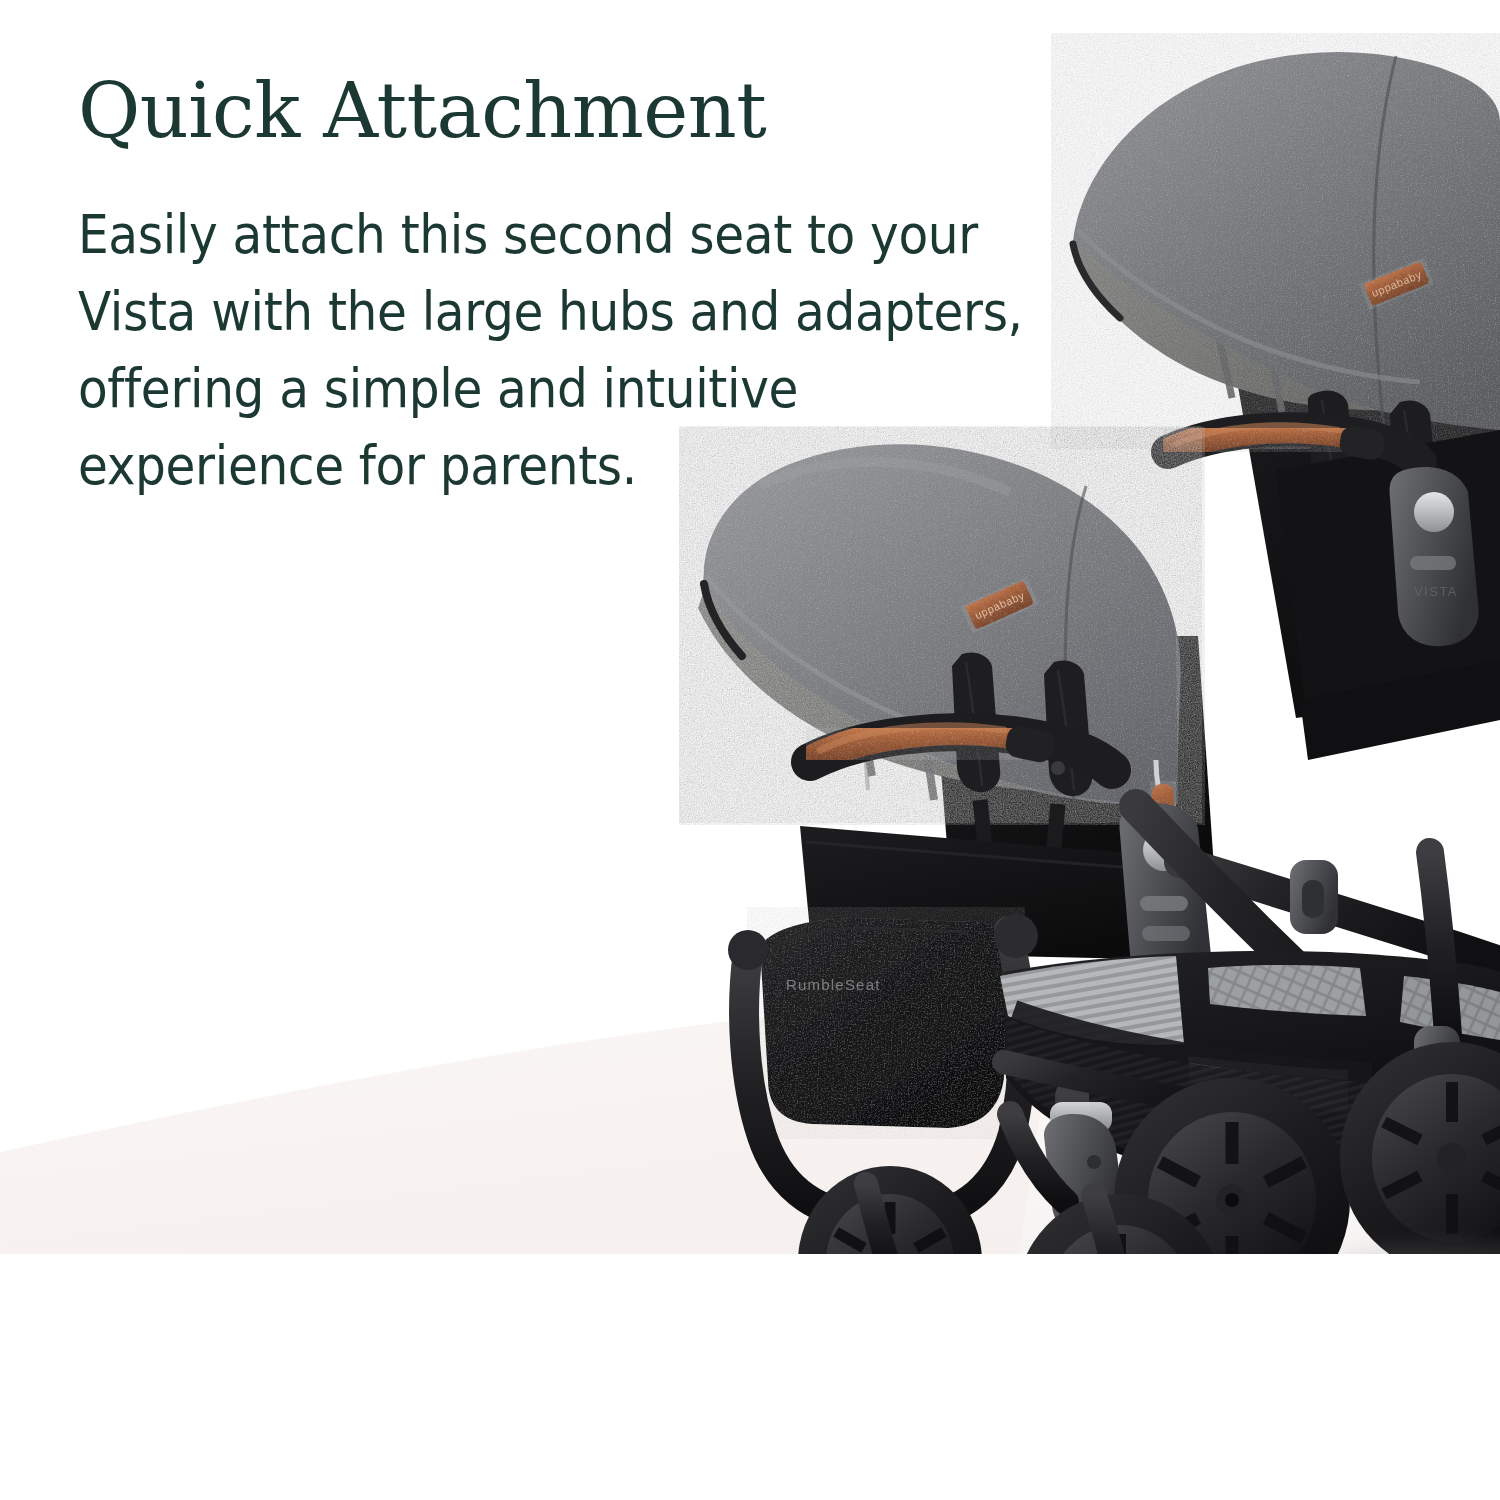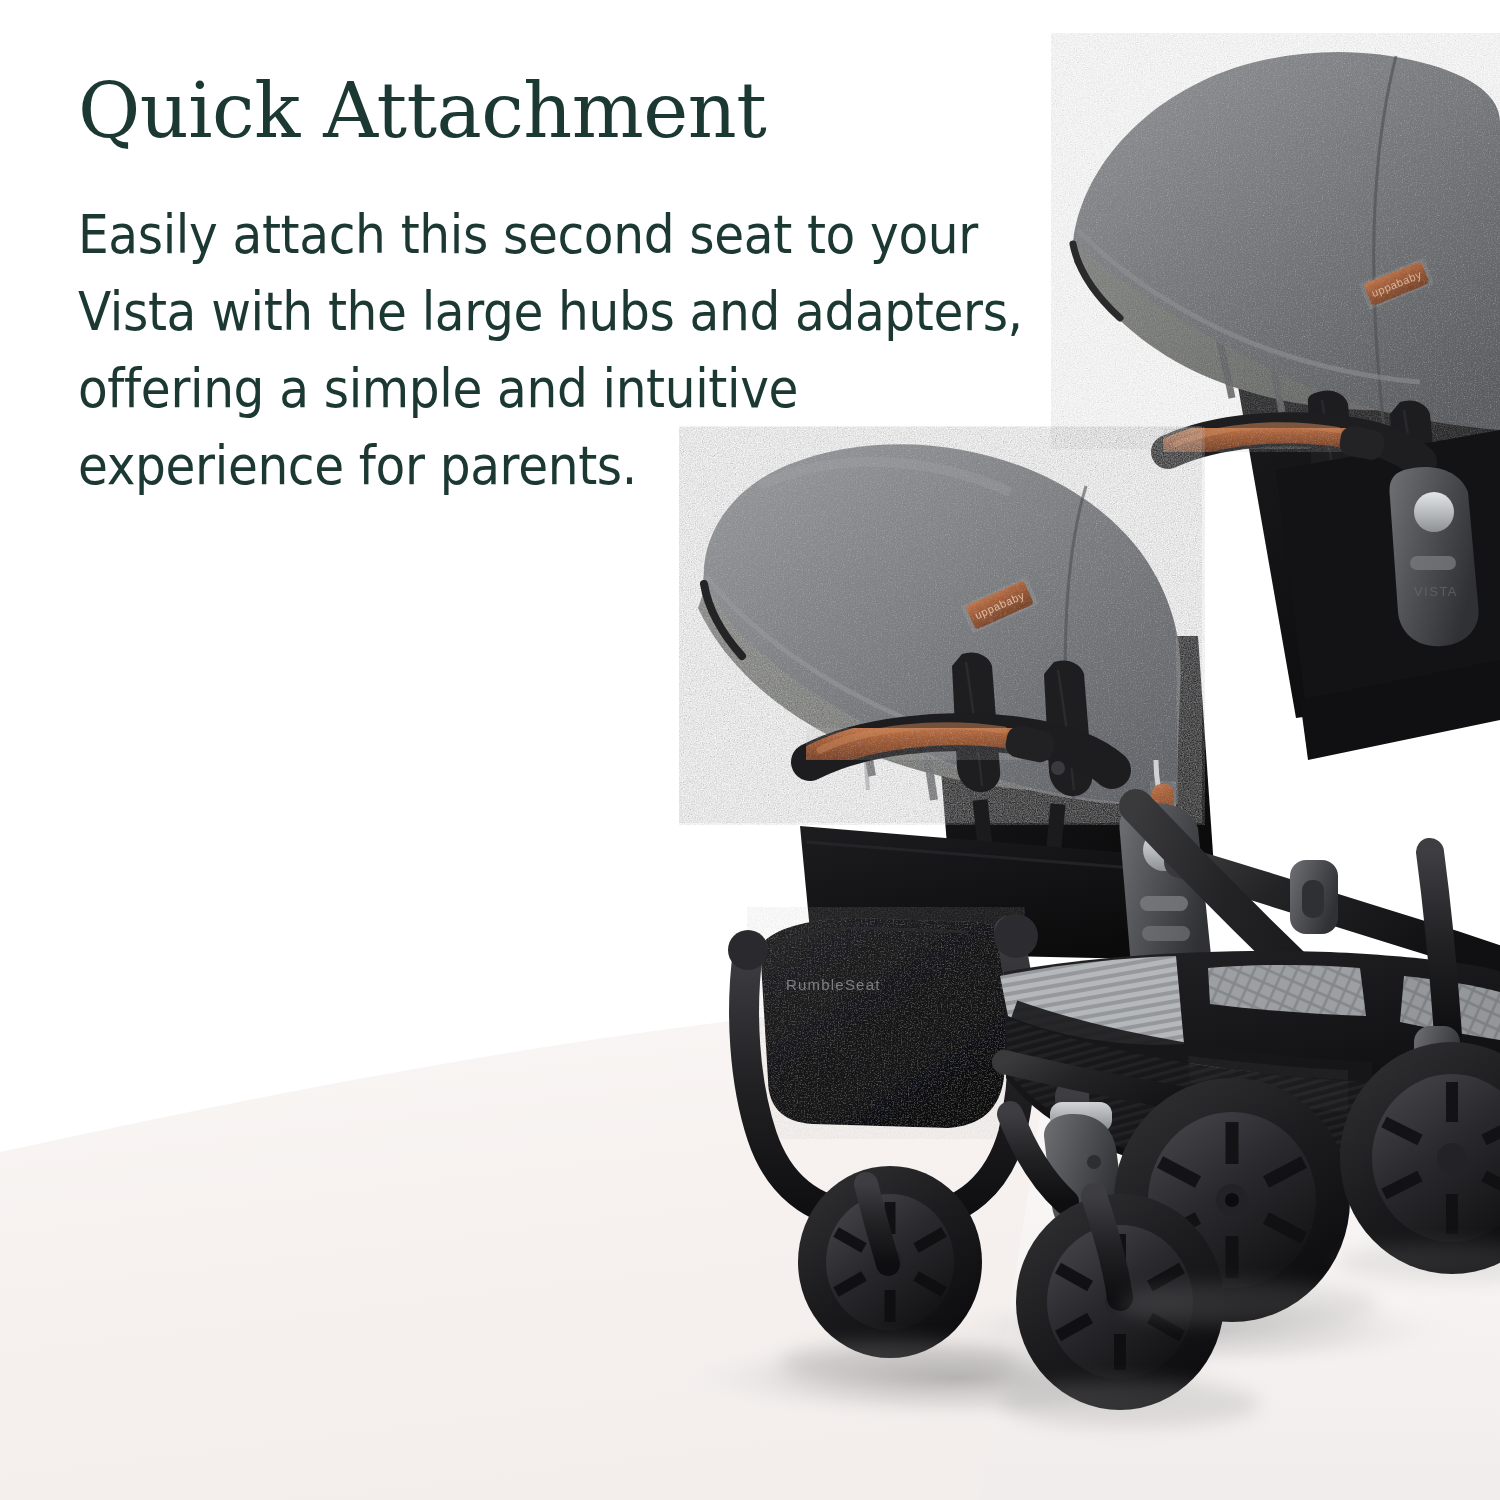--- a/index.html
+++ b/index.html
@@ -1,17 +1,17 @@
 <!DOCTYPE html>
 <html><head>
 <meta charset="utf-8">
 <style>
   html,body{margin:0;padding:0;background:#ffffff;}
   body{width:1500px;height:1500px;overflow:hidden;font-family:"Liberation Sans",sans-serif;}
-  #stage{position:relative;width:1500px;height:1500px;background:#f0abfc;overflow:hidden;}
+  #stage{position:relative;width:1500px;height:1254px;background:#f0abfc;overflow:hidden;}
 
   
   .floor{position:absolute;left:0;top:0;width:1500px;height:1500px;}
 
   
   .textblock{position:absolute;left:78px;top:72px;width:1000px;z-index:40;}
   .headline{
     font-family:"DejaVu Serif","Liberation Serif",serif;
     font-size:76px;line-height:1.02;font-weight:400;
     color:#1c3833;letter-spacing:-0.5px;margin:0 0 46px 0;white-space:nowrap;

